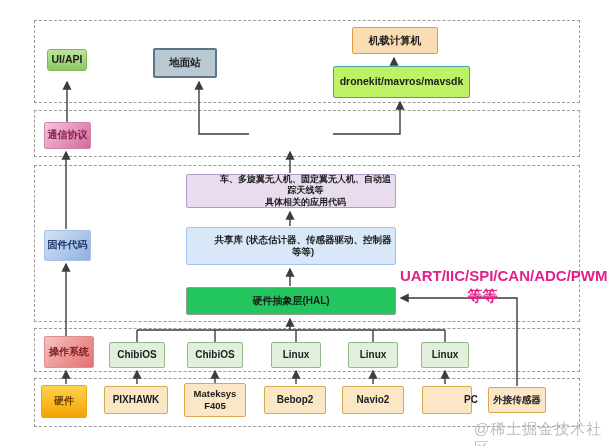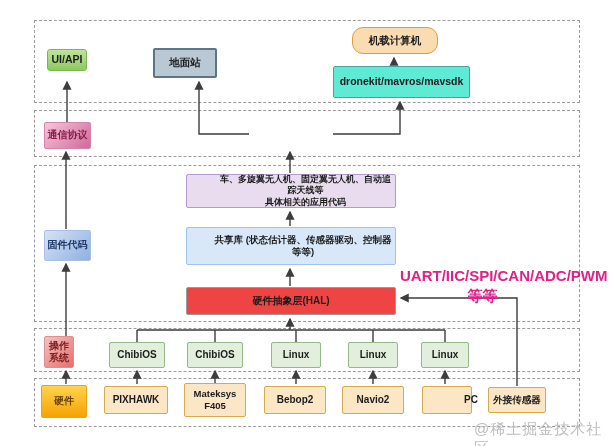--- a/index.html
+++ b/index.html
@@ -10,35 +10,35 @@
 
   #arrow-layer { position:absolute; left:0; top:0; width:613px; height:446px; }
 
   .box { position:absolute; display:flex; flex-direction:column; align-items:center; justify-content:center;
          font-weight:bold; color:#1c1c1c; text-align:center; line-height:1.25; border-radius:2px; }
 
   
   .ui-api   { background:linear-gradient(180deg,#bfe49d,#8cc95f); border:1px solid #82b356; font-size:10.5px; border-radius:3px; }
   .ground   { background:#b9c9d3; border:2px solid #5d7587; font-size:10.5px; }
   .onboard  { background:#fadcb2; border:1.5px solid #e09c42; font-size:10.5px; }
-  .dronekit { background:#5eead4; border:1.5px solid #48a49a; font-size:10.5px; }
+  .dronekit { background:#bef264; border:1.5px solid #48a49a; font-size:10.5px; }
 
   
   .mavlink  { background:#a9d7ec; border:1.5px solid #4a90b8; font-size:10.5px; }
 
   
   .lbl-protocol { background:linear-gradient(135deg,#f6c6d9,#d06a9a); border:1px solid #d584ab; color:#8a1e4d; font-size:10px; }
   .lbl-firmware { background:linear-gradient(135deg,#d6e3f6,#8fb0e0); border:1px solid #a8c0e8; color:#20396b; font-size:10px; }
   .lbl-os       { background:linear-gradient(135deg,#f6c2c2,#e36f6f); border:1px solid #e08f8f; color:#7e1d1d; font-size:10px; }
   .lbl-hw       { background:linear-gradient(180deg,#ffd34e,#f5a302); border:1px solid #eaa41a; color:#6e4400; font-size:10px; }
 
   
   .app-code   { background:#e8dcee; border:1px solid #b49ace; font-size:9px; }
   .shared-lib { background:#d8e8f9; border:1px solid #9ec3ec; font-size:9.5px; }
-  .hal        { background:#ef4444; border:1px solid #9a9a9a; font-size:10px; }
+  .hal        { background:#22c55e; border:1px solid #9a9a9a; font-size:10px; }
   .uart-note  { position:absolute; color:#e0218a; font-weight:bold; font-size:15px; text-align:center; line-height:1.3; }
 
   
   .os-box { background:#e2efdd; border:1px solid #93b889; font-size:10px; }
   .hw-box { background:#fbe6c6; border:1px solid #d9a94e; font-size:10px; }
   .hw-box.small { font-size:9.5px; }
 
   .watermark { position:absolute; color:#bdbdbd; font-size:15px; font-weight:normal; letter-spacing:1px; }
 </style>
 </head>
@@ -82,38 +82,38 @@
 
       <path d="M249,134 L199,134 L199,82" marker-end="url(#ah)"></path>
       <path d="M333,134 L400,134 L400,102" marker-end="url(#ah)"></path>
 
       <path d="M394,65 L394,58" marker-end="url(#ah)"></path>
     </g>
   </svg>
 
   <div class="box ui-api" style="left:47px;  top:49px; width:40px;  height:22px;">UI/API</div>
   <div class="box ground" style="left:153px; top:48px; width:64px;  height:30px;">地面站</div>
-  <div class="box onboard" style="left:352px; top:27px; width:86px;  height:27px;border-radius:11px;">机载计算机</div>
+  <div class="box onboard" style="left:352px; top:27px; width:86px;  height:27px;">机载计算机</div>
   <div class="box dronekit" style="left:333px; top:66px; width:137px; height:32px;">dronekit/mavros/mavsdk</div>
 
   <div class="box lbl-protocol" style="left:44px;  top:122px; width:47px; height:27px;">通信协议</div>
 
   <div class="box lbl-firmware" style="left:44px; top:230px; width:47px; height:31px;">固件代码</div>
   <div class="box app-code" style="left:186px; top:174px; width:210px; height:34px;padding-left:29px;">
     <span>车、多旋翼无人机、固定翼无人机、自动追踪天线等</span>
     <span>具体相关的应用代码</span>
   </div>
   <div class="box shared-lib" style="left:186px; top:227px; width:210px; height:38px;padding-left:24px;">共享库 (状态估计器、传感器驱动、控制器等等)</div>
   <div class="box hal" style="left:186px; top:287px; width:210px; height:28px;">硬件抽象层(HAL)</div>
   <div class="uart-note" style="left:400px; top:266px; width:165px;">
     <div>UART/IIC/SPI/CAN/ADC/PWM</div>
     <div>等等</div>
   </div>
 
-  <div class="box lbl-os" style="left:44px; top:336px; width:30px; height:32px;">操作系统</div>
+  <div class="box lbl-os" style="left:44px; top:336px; width:50px; height:32px;">操作系统</div>
   <div class="box os-box" style="left:109px; top:342px; width:56px; height:26px;">ChibiOS</div>
   <div class="box os-box" style="left:187px; top:342px; width:56px; height:26px;">ChibiOS</div>
   <div class="box os-box" style="left:271px; top:342px; width:50px; height:26px;">Linux</div>
   <div class="box os-box" style="left:348px; top:342px; width:50px; height:26px;">Linux</div>
   <div class="box os-box" style="left:421px; top:342px; width:48px; height:26px;">Linux</div>
 
   <div class="box lbl-hw" style="left:41px; top:385px; width:46px; height:33px;">硬件</div>
   <div class="box hw-box" style="left:104px; top:386px; width:64px; height:28px;">PIXHAWK</div>
   <div class="box hw-box small" style="left:184px; top:383px; width:62px; height:34px;">
     <span>Mateksys</span>

